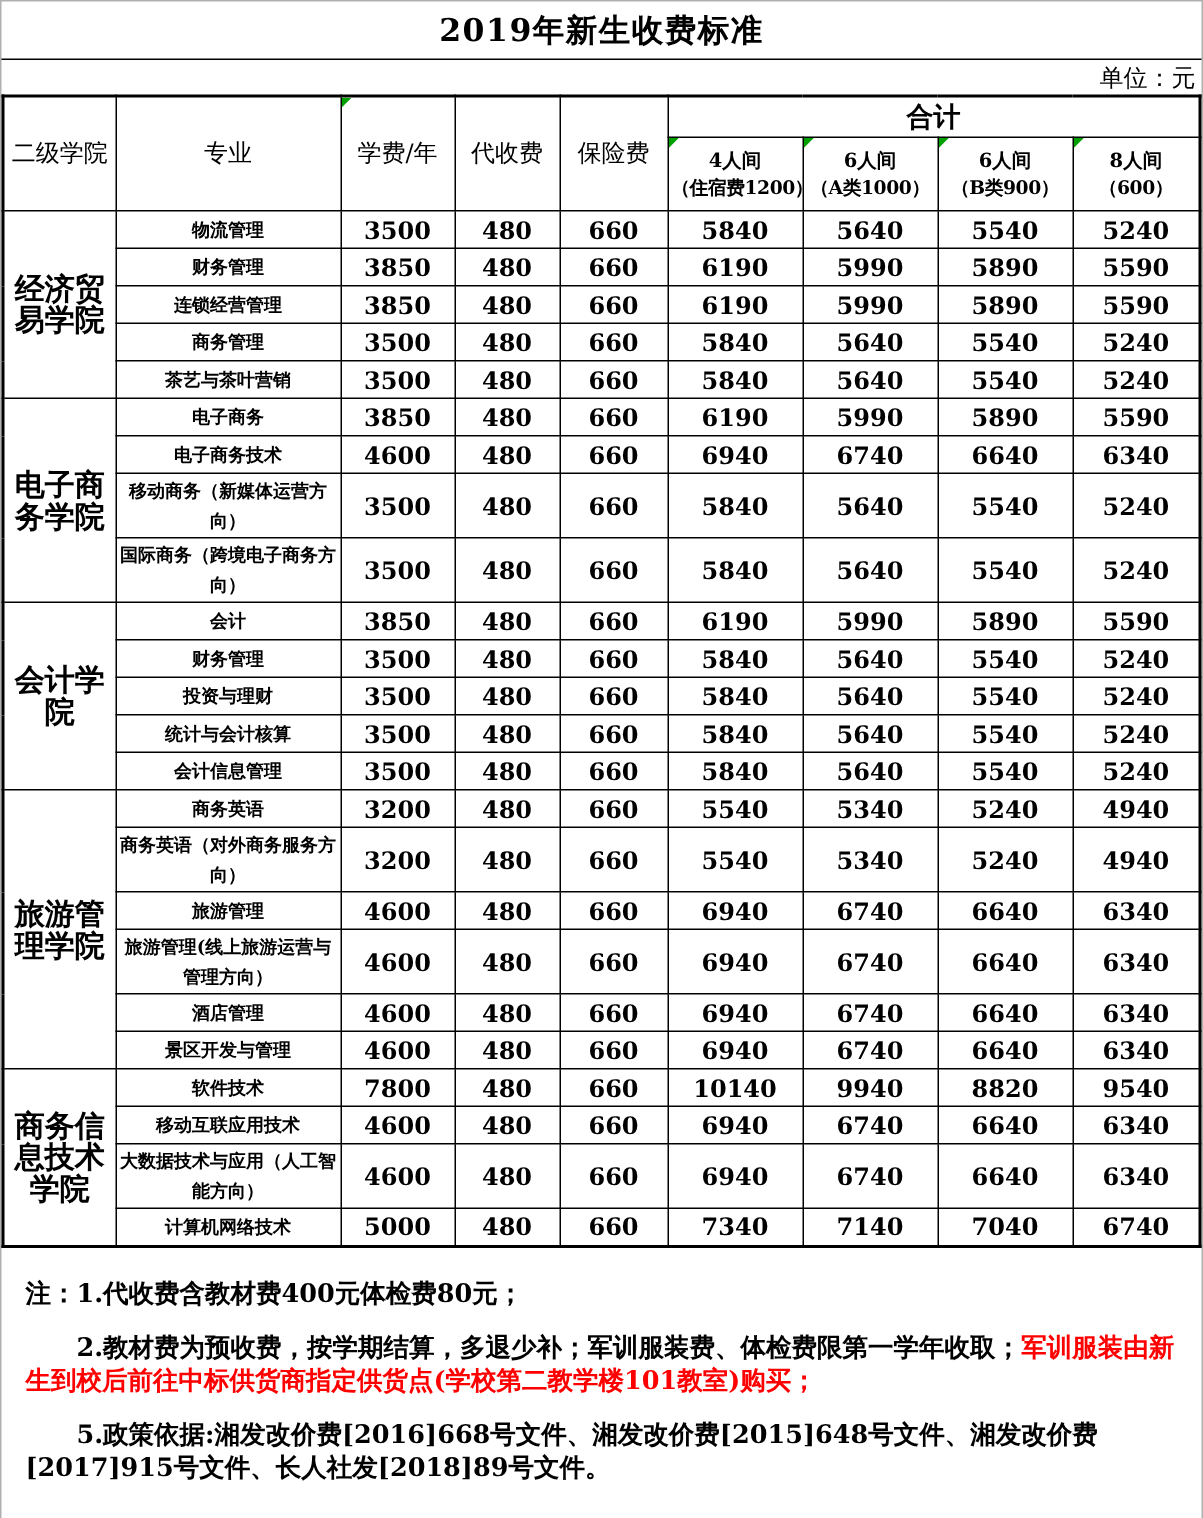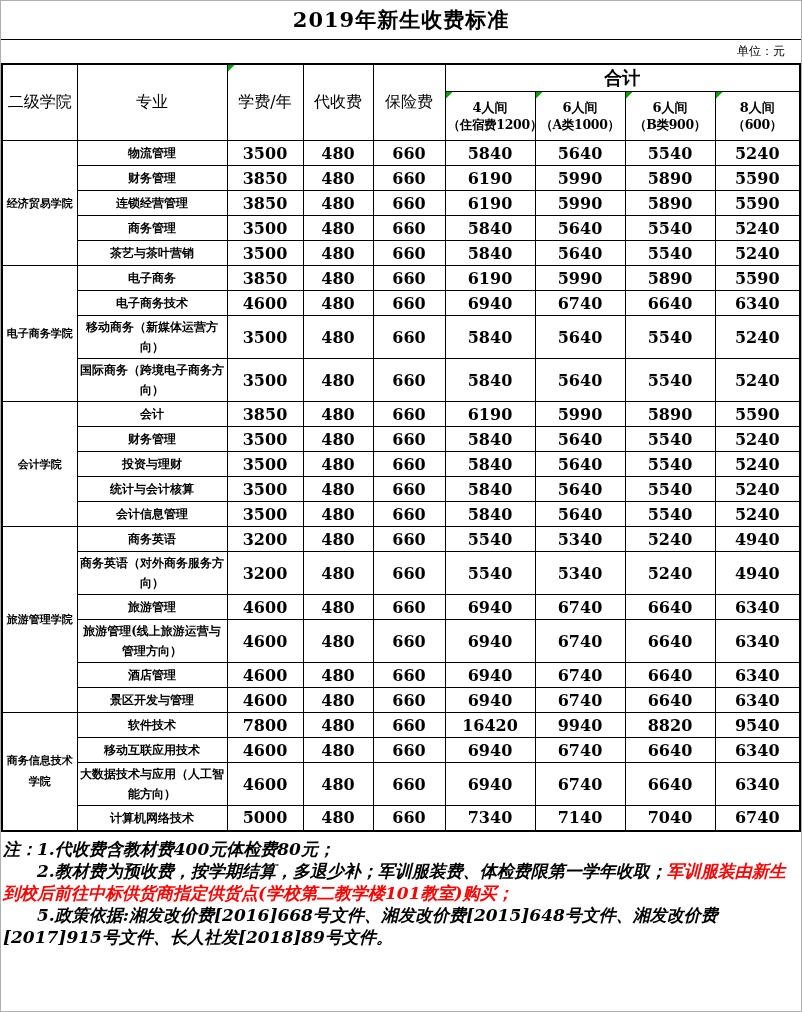--- a/index.html
+++ b/index.html
@@ -22,23 +22,23 @@
     display: flex;
     align-items: center;
     justify-content: center;
     font-size: 21px;
     letter-spacing: 1px;
   }
   .unit-row {
     height: 23px;
     line-height: 23px;
     text-align: right;
-    font-size: 12px;
+    font-size: 16px;
     font-weight: normal;
-    padding-right: 16px;
+    padding-right: 4px;
     margin-left: 25px;
   }
   table.fee {
     border-collapse: collapse;
     width: 800px;
     table-layout: fixed;
     border: 2px solid #000;
   }
   table.fee th, table.fee td {
     border: 1px solid #000;
@@ -57,30 +57,30 @@
   }
   tr.sub th .l2 { white-space: nowrap; font-size: 12.5px; letter-spacing: -0.3px; }
   .rel { position: relative; }
   .marker {
     position: absolute;
     top: 0; left: 0;
     width: 7px; height: 7px;
     background: var(--green);
     clip-path: polygon(0 0, 100% 0, 0 100%);
   }
-  td.college-cell { font-size: 11px; line-height: 21px; padding: 0 3px; }
+  td.college-cell { font-size: 20px; line-height: 21px; padding: 0 3px; }
   td.major-cell   { font-size: 12px; line-height: 20px; padding: 1px 4px; }
   td.num-cell     { font-size: 16px; }
   tbody td { height: 25px; }
   .notes {
     padding: 6px 3px 8px 2px;
     font-size: 17px;
     line-height: 22px;
   }
-  .notes p.note { margin: 0; text-indent: 2em; font-style: italic; }
+  .notes p.note { margin: 14px; text-indent: 2em; }
   .notes p.note.first { text-indent: 0; }
   .notes .red { color: var(--red); }
 </style>
 </head>
 <body>
 
 <div class="page">
 
   <div class="title-bar">2019年新生收费标准</div>
 
@@ -334,21 +334,21 @@
           <td class="num-cell">6740</td>
           <td class="num-cell">6640</td>
           <td class="num-cell">6340</td>
         </tr>
         <tr>
           <td class="college-cell" rowspan="4">商务信息技术学院</td>
           <td class="major-cell">软件技术</td>
           <td class="num-cell">7800</td>
           <td class="num-cell">480</td>
           <td class="num-cell">660</td>
-          <td class="num-cell">16420</td>
+          <td class="num-cell">10140</td>
           <td class="num-cell">9940</td>
           <td class="num-cell">8820</td>
           <td class="num-cell">9540</td>
         </tr>
         <tr>
           <td class="major-cell">移动互联应用技术</td>
           <td class="num-cell">4600</td>
           <td class="num-cell">480</td>
           <td class="num-cell">660</td>
           <td class="num-cell">6940</td>

